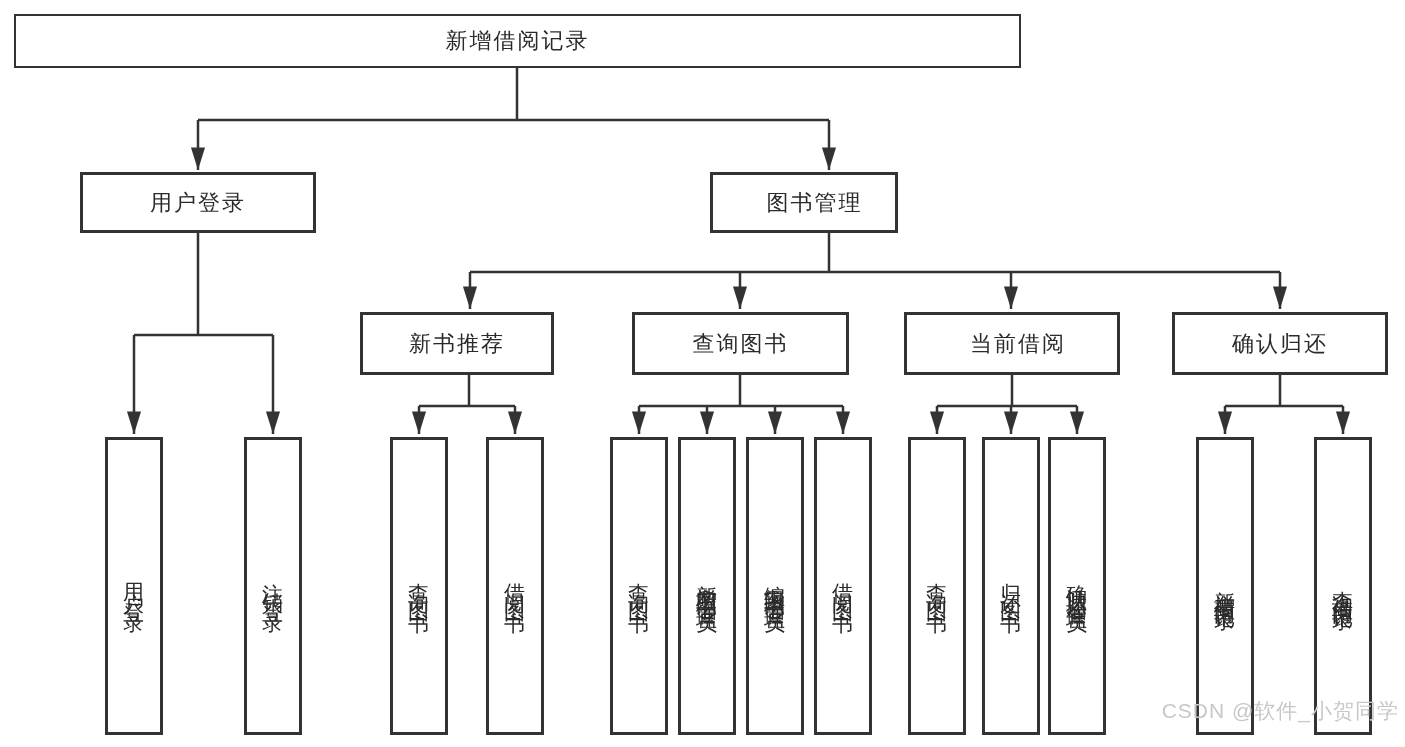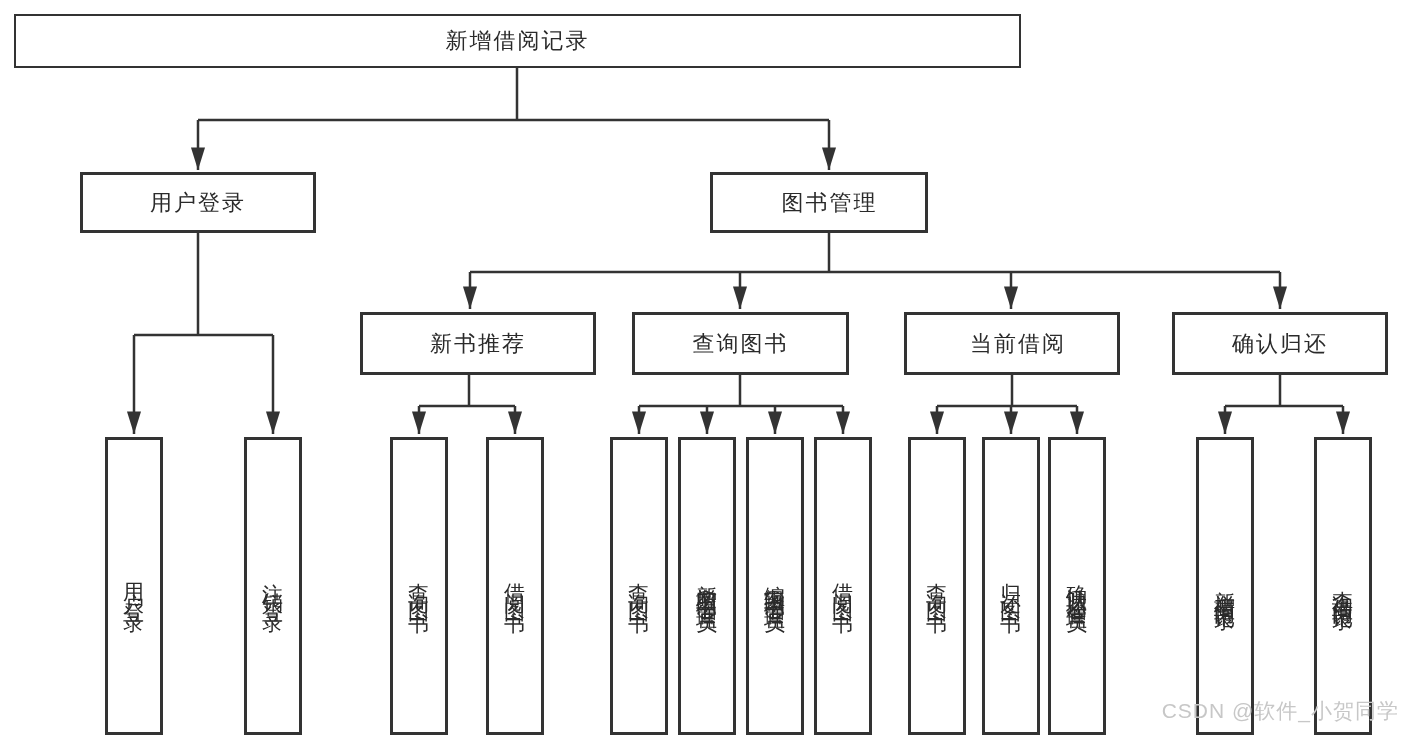--- a/index.html
+++ b/index.html
@@ -108,23 +108,23 @@
 
       <path d="M1280,375 V406 M1225,406 H1343"></path>
       <line x1="1225" y1="406" x2="1225" y2="434" marker-end="url(#arrow)"></line>
       <line x1="1343" y1="406" x2="1343" y2="434" marker-end="url(#arrow)"></line>
     </g>
   </svg>
 
   <div class="box hbox root" style="left:14px; top:14px; width:1007px; height:54px;">新增借阅记录</div>
 
   <div class="box hbox" style="left:80px; top:172px; width:236px; height:61px;">用户登录</div>
-  <div class="box hbox" style="left:710px; top:172px; width:218px; height:61px;padding-left:21px;">图书管理</div>
+  <div class="box hbox" style="left:710px; top:172px; width:188px; height:61px;padding-left:21px;">图书管理</div>
 
-  <div class="box hbox" style="left:360px; top:312px; width:236px; height:63px;">新书推荐</div>
+  <div class="box hbox" style="left:360px; top:312px; width:194px; height:63px;">新书推荐</div>
   <div class="box hbox" style="left:632px; top:312px; width:217px; height:63px;">查询图书</div>
   <div class="box hbox" style="left:904px; top:312px; width:216px; height:63px;padding-left:12px;">当前借阅</div>
   <div class="box hbox" style="left:1172px; top:312px; width:216px; height:63px;">确认归还</div>
 
   <div class="box vbox" style="left:105px; top:437px; width:58px; height:298px;">用户登录</div>
   <div class="box vbox" style="left:244px; top:437px; width:58px; height:298px;">注销登录</div>
 
   <div class="box vbox" style="left:390px; top:437px; width:58px; height:298px;">查询图书</div>
   <div class="box vbox" style="left:486px; top:437px; width:58px; height:298px;">借阅图书</div>
 

